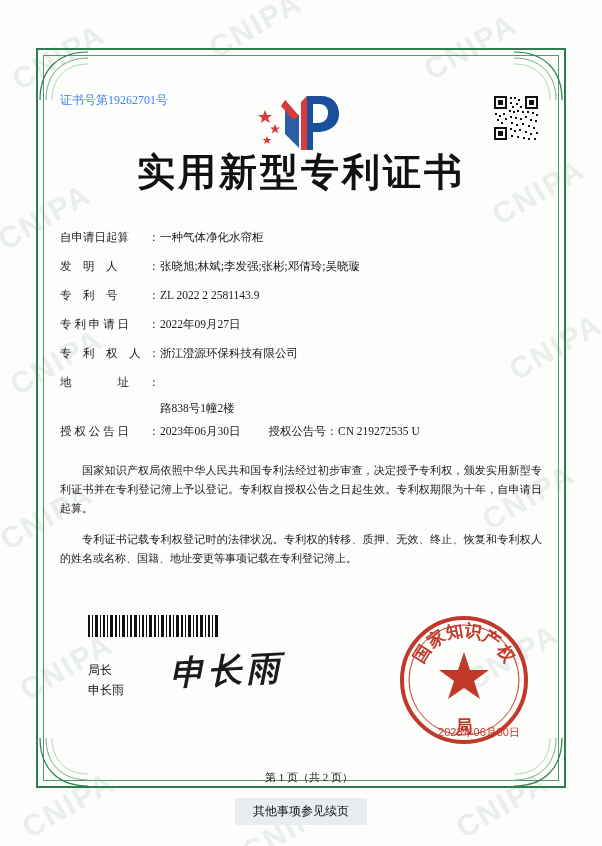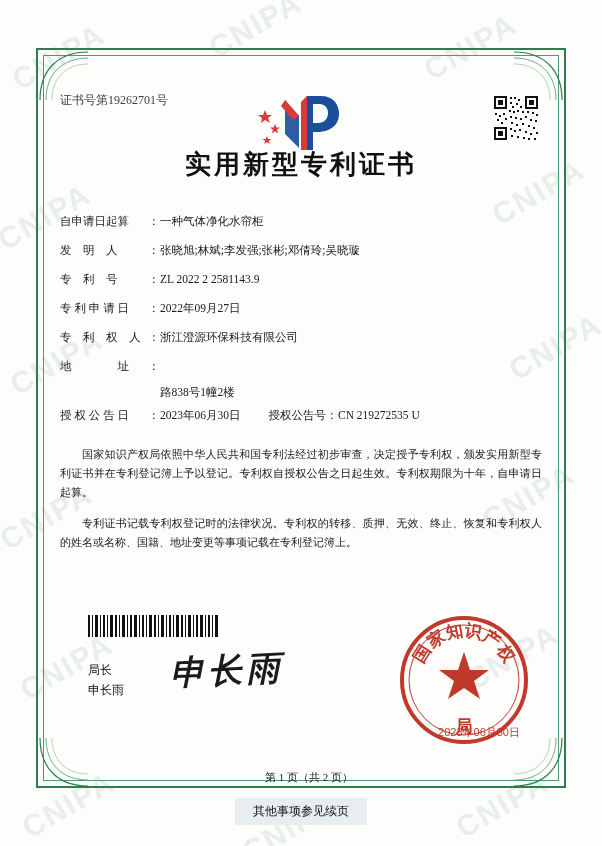--- a/index.html
+++ b/index.html
@@ -68,42 +68,42 @@
   .content {
     position: absolute;
     left: 60px;
     top: 70px;
     width: 482px;
     height: 700px;
     z-index: 4;
   }
   .cert-no {
     font-size: 12px;
-    color: #404040;
+    color: #3b82f6;
     margin-top: 22px;
     font-family: "Liberation Serif", serif;
   }
   .logo-wrap {
     position: absolute;
     left: 0; right: 0;
     top: 20px;
     display: flex;
     justify-content: center;
   }
   .qr {
     position: absolute;
     right: 2px;
     top: 24px;
     width: 48px;
     height: 48px;
     background: #ffffff;
   }
   .title {
     text-align: center;
-    font-size: 26px;
+    font-size: 38px;
     letter-spacing: 3px;
     color: #111;
     font-weight: 700;
     margin-top: 38px;
     font-family: "Liberation Serif", serif;
   }
   .fields {
     margin-top: 26px;
     font-size: 11.5px;
     color: #1a1a1a;

